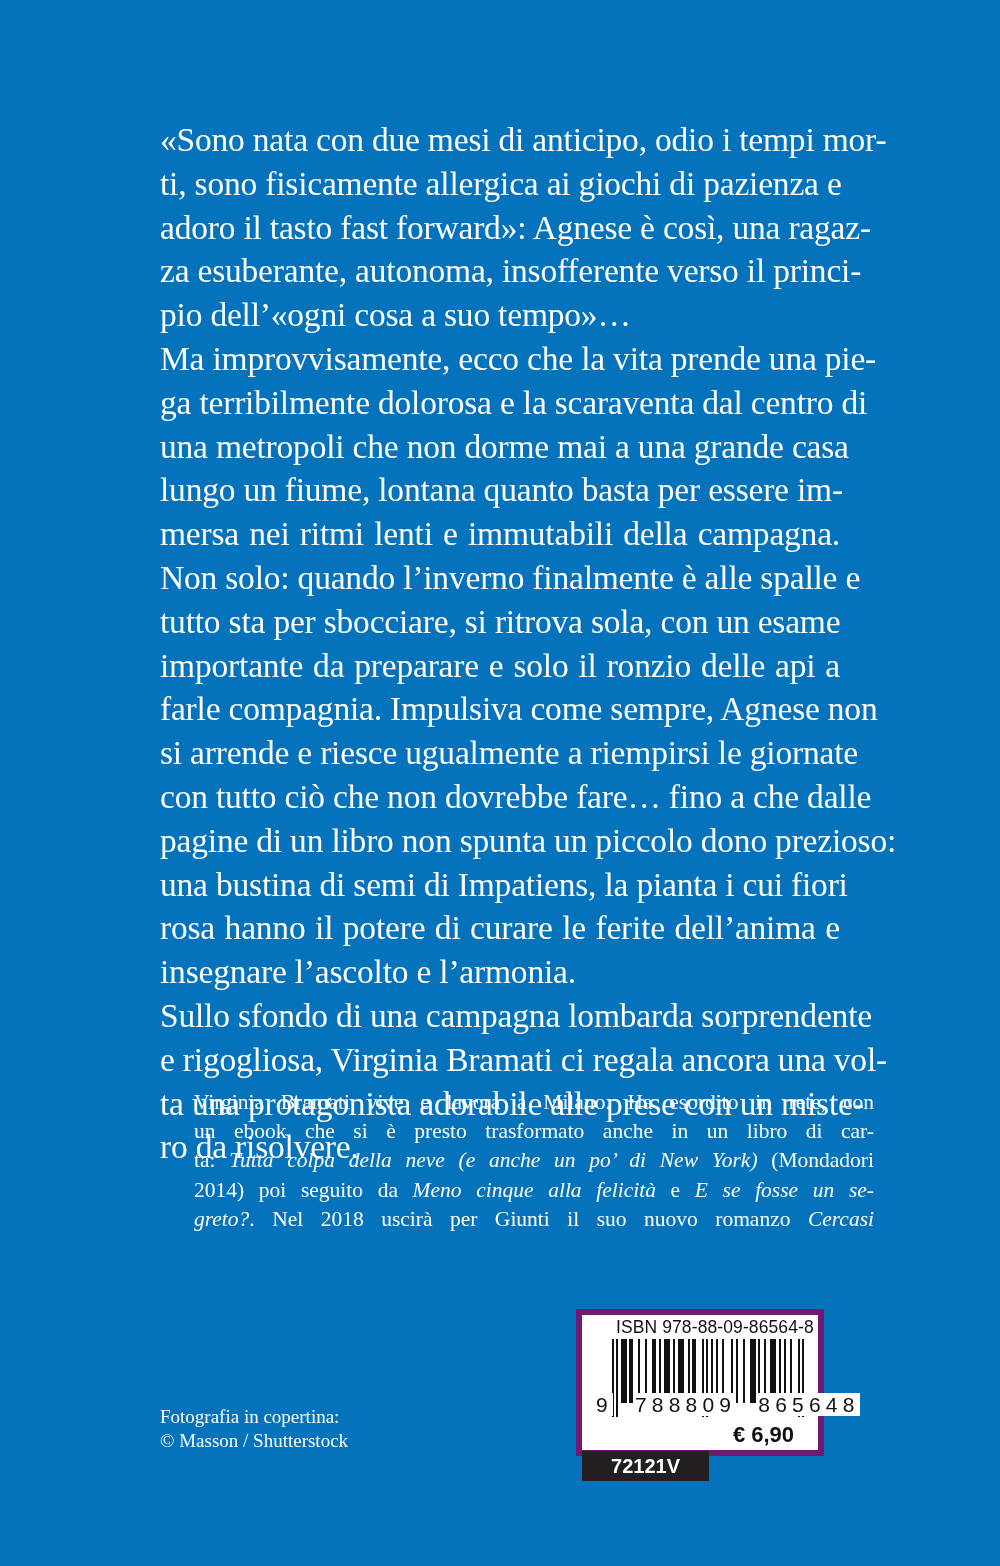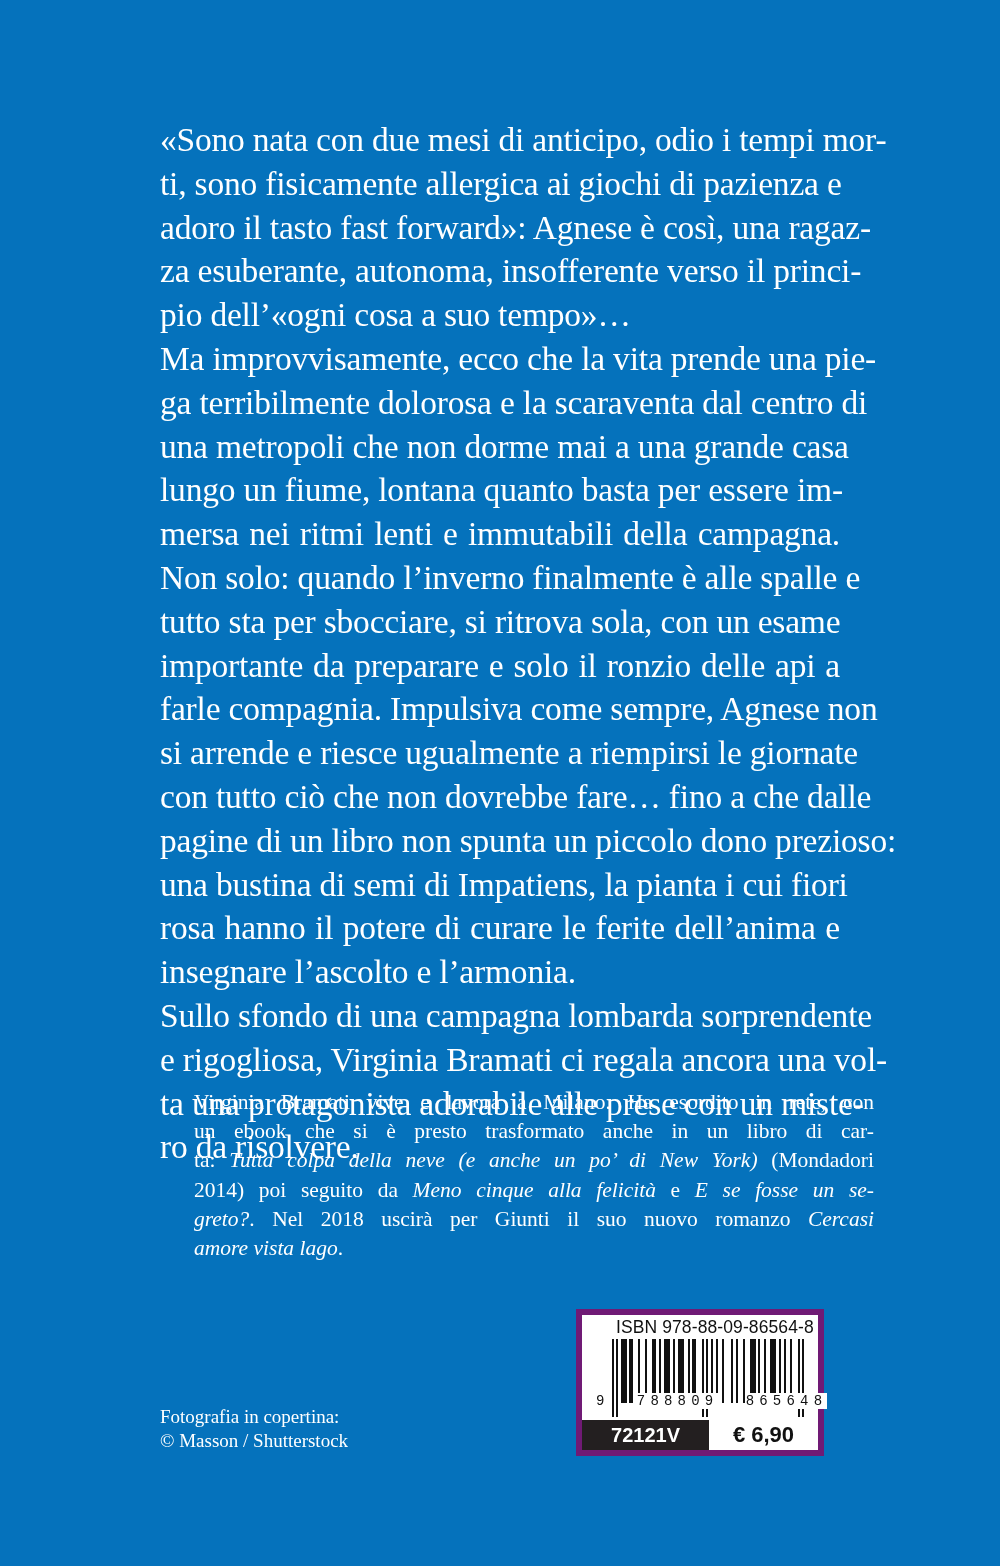--- a/index.html
+++ b/index.html
@@ -56,36 +56,35 @@
       position: absolute; left: 34px; top: 2px;
       font-size: 17.5px; letter-spacing: 0.1px;
     }
     .bars {
       position: absolute; left: 30px; top: 24px;
       width: 196px; height: 78px;
     }
     .ean-digits {
       position: absolute; left: 14px; top: 78px;
       width: 214px;
-      font-size: 14px;
+      font-size: 21px;
       letter-spacing: 5.2px;
       white-space: nowrap;
-      font-family: Liberation Mono, monospace;
     }
     .ean-digits span { background: #fff; }
     .price-row {
       position: absolute; left: 0; top: 105px;
       width: 236px; height: 30px;
       display: flex;
     }
     .code-cell {
       width: 127px; height: 30px;
       background: #231f20; color: #fff;
       font-weight: bold; font-size: 20px;
-      display: flex; align-items: center; justify-content: center;
+      display: flex; align-items: center; justify-content: center; margin-top: 31px;
     }
     .price-cell {
       flex: 1; height: 30px;
       background: #fff; color: #111;
       font-weight: bold; font-size: 22px;
       display: flex; align-items: center; justify-content: center;
     }
   </style>
 </head>
 <body>
@@ -124,21 +123,20 @@
     <span class="line last">ro da risolvere.</span>
   </p>
 </div>
 
 <div class="bio">
   <span class="line">Virginia Bramati vive e lavora a Milano. Ha esordito in rete, con</span>
   <span class="line">un ebook che si è presto trasformato anche in un libro di car-</span>
   <span class="line"><span>ta: </span><i>Tutta colpa della neve (e anche un po’ di New York)</i><span> (Mondadori</span></span>
   <span class="line"><span>2014) poi seguito da </span><i>Meno cinque alla felicità</i><span> e </span><i>E se fosse un se-</i></span>
   <span class="line"><i>greto?</i><span>. Nel 2018 uscirà per Giunti il suo nuovo romanzo </span><i>Cercasi</i></span>
-  <span class="line last"><i>amore vista lago</i><span>.</span></span>
 </div>
 
 <div class="credits">
   <div>Fotografia in copertina:</div>
   <div>© Masson / Shutterstock</div>
 </div>
 
 <div class="barcode-box">
   <div class="isbn-label">ISBN 978-88-09-86564-8</div>
   <svg class="bars" viewBox="0 0 196 78" preserveAspectRatio="none">

